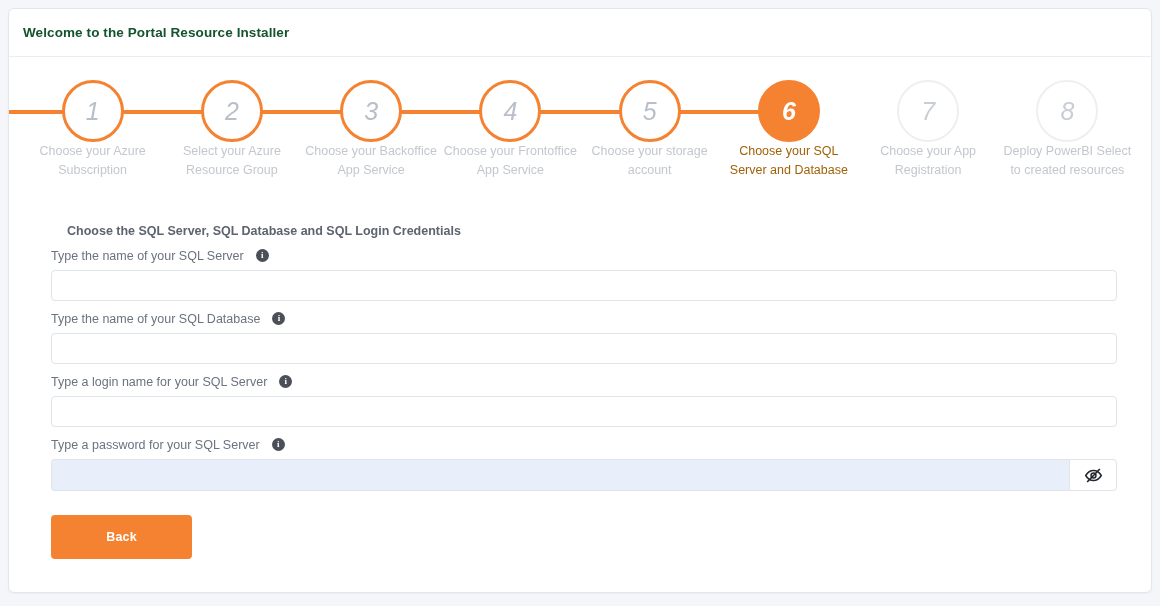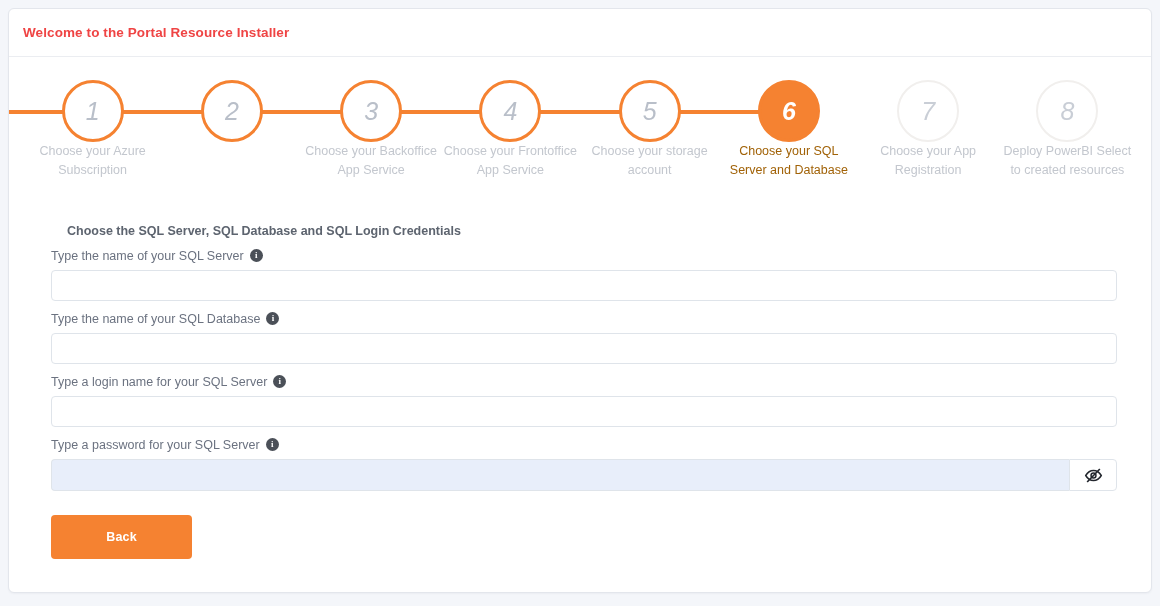--- a/index.html
+++ b/index.html
@@ -31,21 +31,21 @@
   .card-header {
     height: 48px;
     border-bottom: 1px solid #ebedf1;
     display: flex;
     align-items: center;
     padding: 0 14px;
   }
   .card-header-title {
     font-size: 13.5px;
     font-weight: bold;
-    color: #ef4444;
+    color: #14532d;
     letter-spacing: .1px;
   }
 
   
   .stepper {
     position: relative;
     height: 155px;
     padding: 0 14px;
   }
   .stepper-track {
@@ -128,21 +128,21 @@
     font-weight: bold;
     color: #5d646f;
     margin: 12px 0 12px 16px;
   }
   .field-label {
     font-size: 12.5px;
     color: #6b7280;
     margin: 0 0 7px 0;
     display: flex;
     align-items: center;
-    gap: 6px;
+    gap: 12px;
     line-height: 1;
   }
   .info-icon {
     display: inline-flex;
     align-items: center;
     justify-content: center;
     width: 13px;
     height: 13px;
     border-radius: 50%;
     background: #4b5058;
@@ -235,20 +235,21 @@
 
       <div class="step done first">
         <div class="connector"></div>
         <div class="step-circle">1</div>
         <div class="step-label">Choose your Azure Subscription</div>
       </div>
 
       <div class="step done">
         <div class="connector"></div>
         <div class="step-circle">2</div>
+        <div class="step-label">Select your Azure Resource Group</div>
       </div>
 
       <div class="step done">
         <div class="connector"></div>
         <div class="step-circle">3</div>
         <div class="step-label">Choose your Backoffice App Service</div>
       </div>
 
       <div class="step done">
         <div class="connector"></div>

